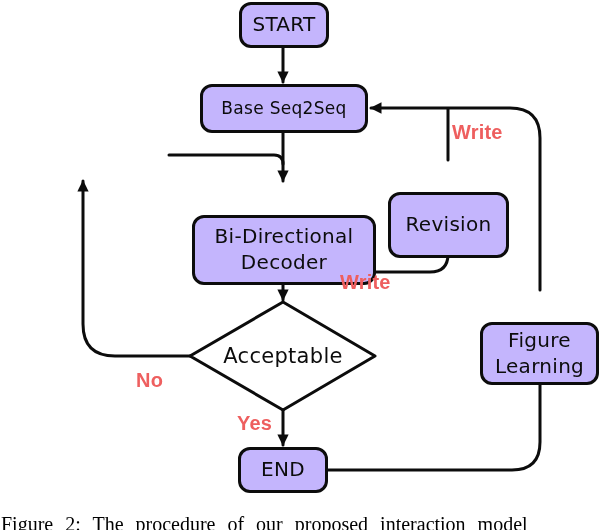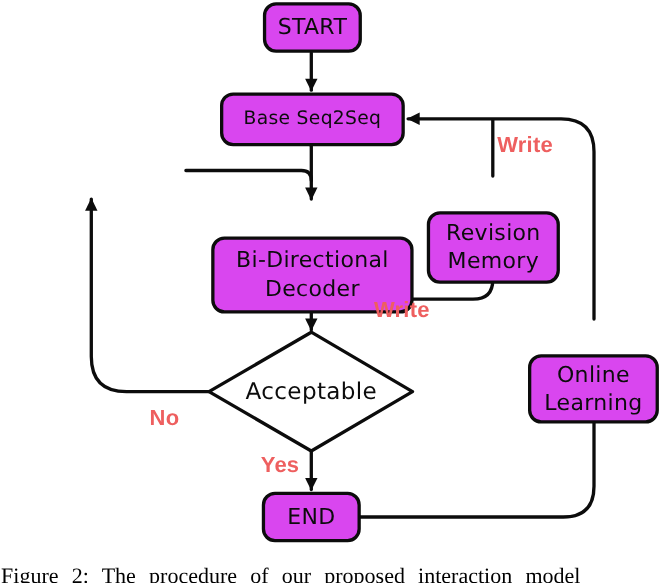--- a/index.html
+++ b/index.html
@@ -13,21 +13,21 @@
     color: #0c0c0c;
   }
   svg.edges {
     position: absolute;
     left: 0; top: 0;
     z-index: 1;
   }
   .node {
     position: absolute;
     box-sizing: border-box;
-    background: #d946ef;
+    background: #c4b5fd;
     border: 3px solid #0c0c0c;
     border-radius: 12px;
     display: flex;
     align-items: center;
     justify-content: center;
     text-align: center;
     font-size: 20px;
     line-height: 1.28;
     z-index: 2;
     letter-spacing: 0.3px;
@@ -105,25 +105,24 @@
   <div class="node" id="n-base">Base Seq2Seq</div>
 
 
   <div class="node two" id="n-decoder">
     <span>Bi-Directional</span>
     <span>Decoder</span>
   </div>
 
   <div class="node two" id="n-revision">
     <span>Revision</span>
-    <span>Memory</span>
   </div>
 
   <div class="node two" id="n-online">
-    <span>Online</span>
+    <span>Figure</span>
     <span>Learning</span>
   </div>
 
   <div class="node" id="n-end">END</div>
 
   <div class="diamond-label">Acceptable</div>
 
   <div class="edge-label" id="lbl-read">Write</div>
   <div class="edge-label" id="lbl-write">Write</div>
   <div class="edge-label" id="lbl-no">No</div>

